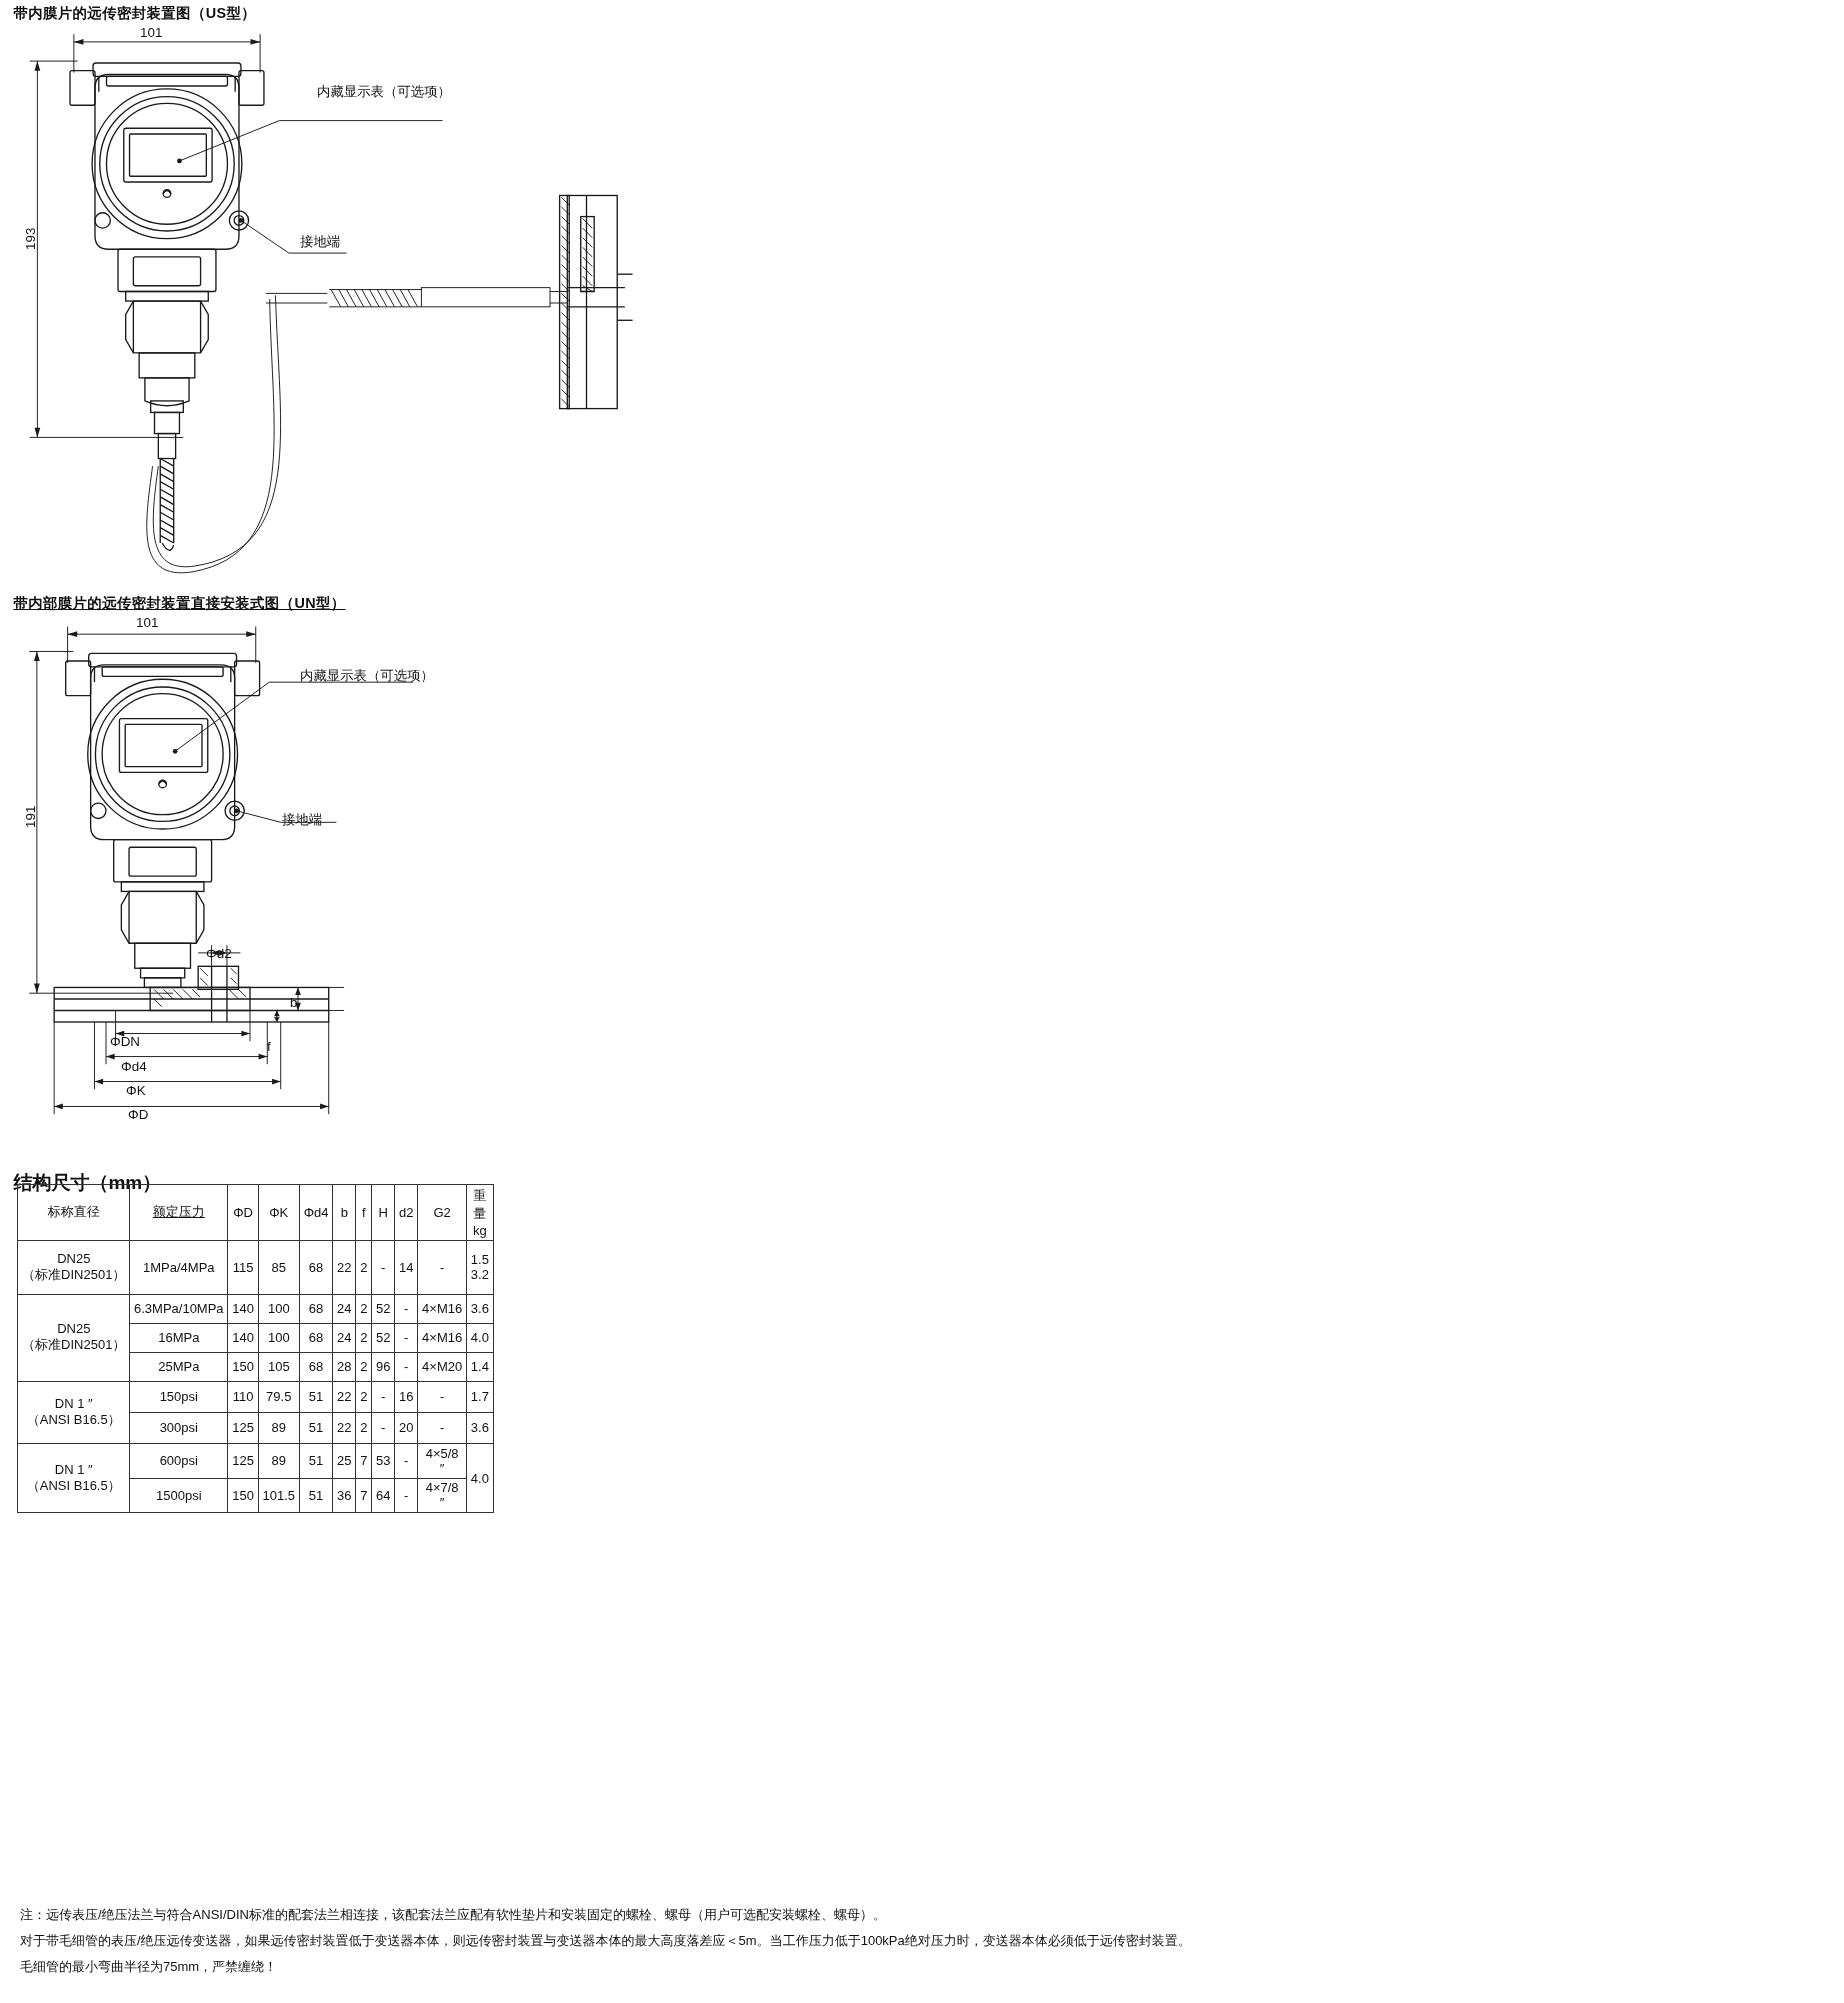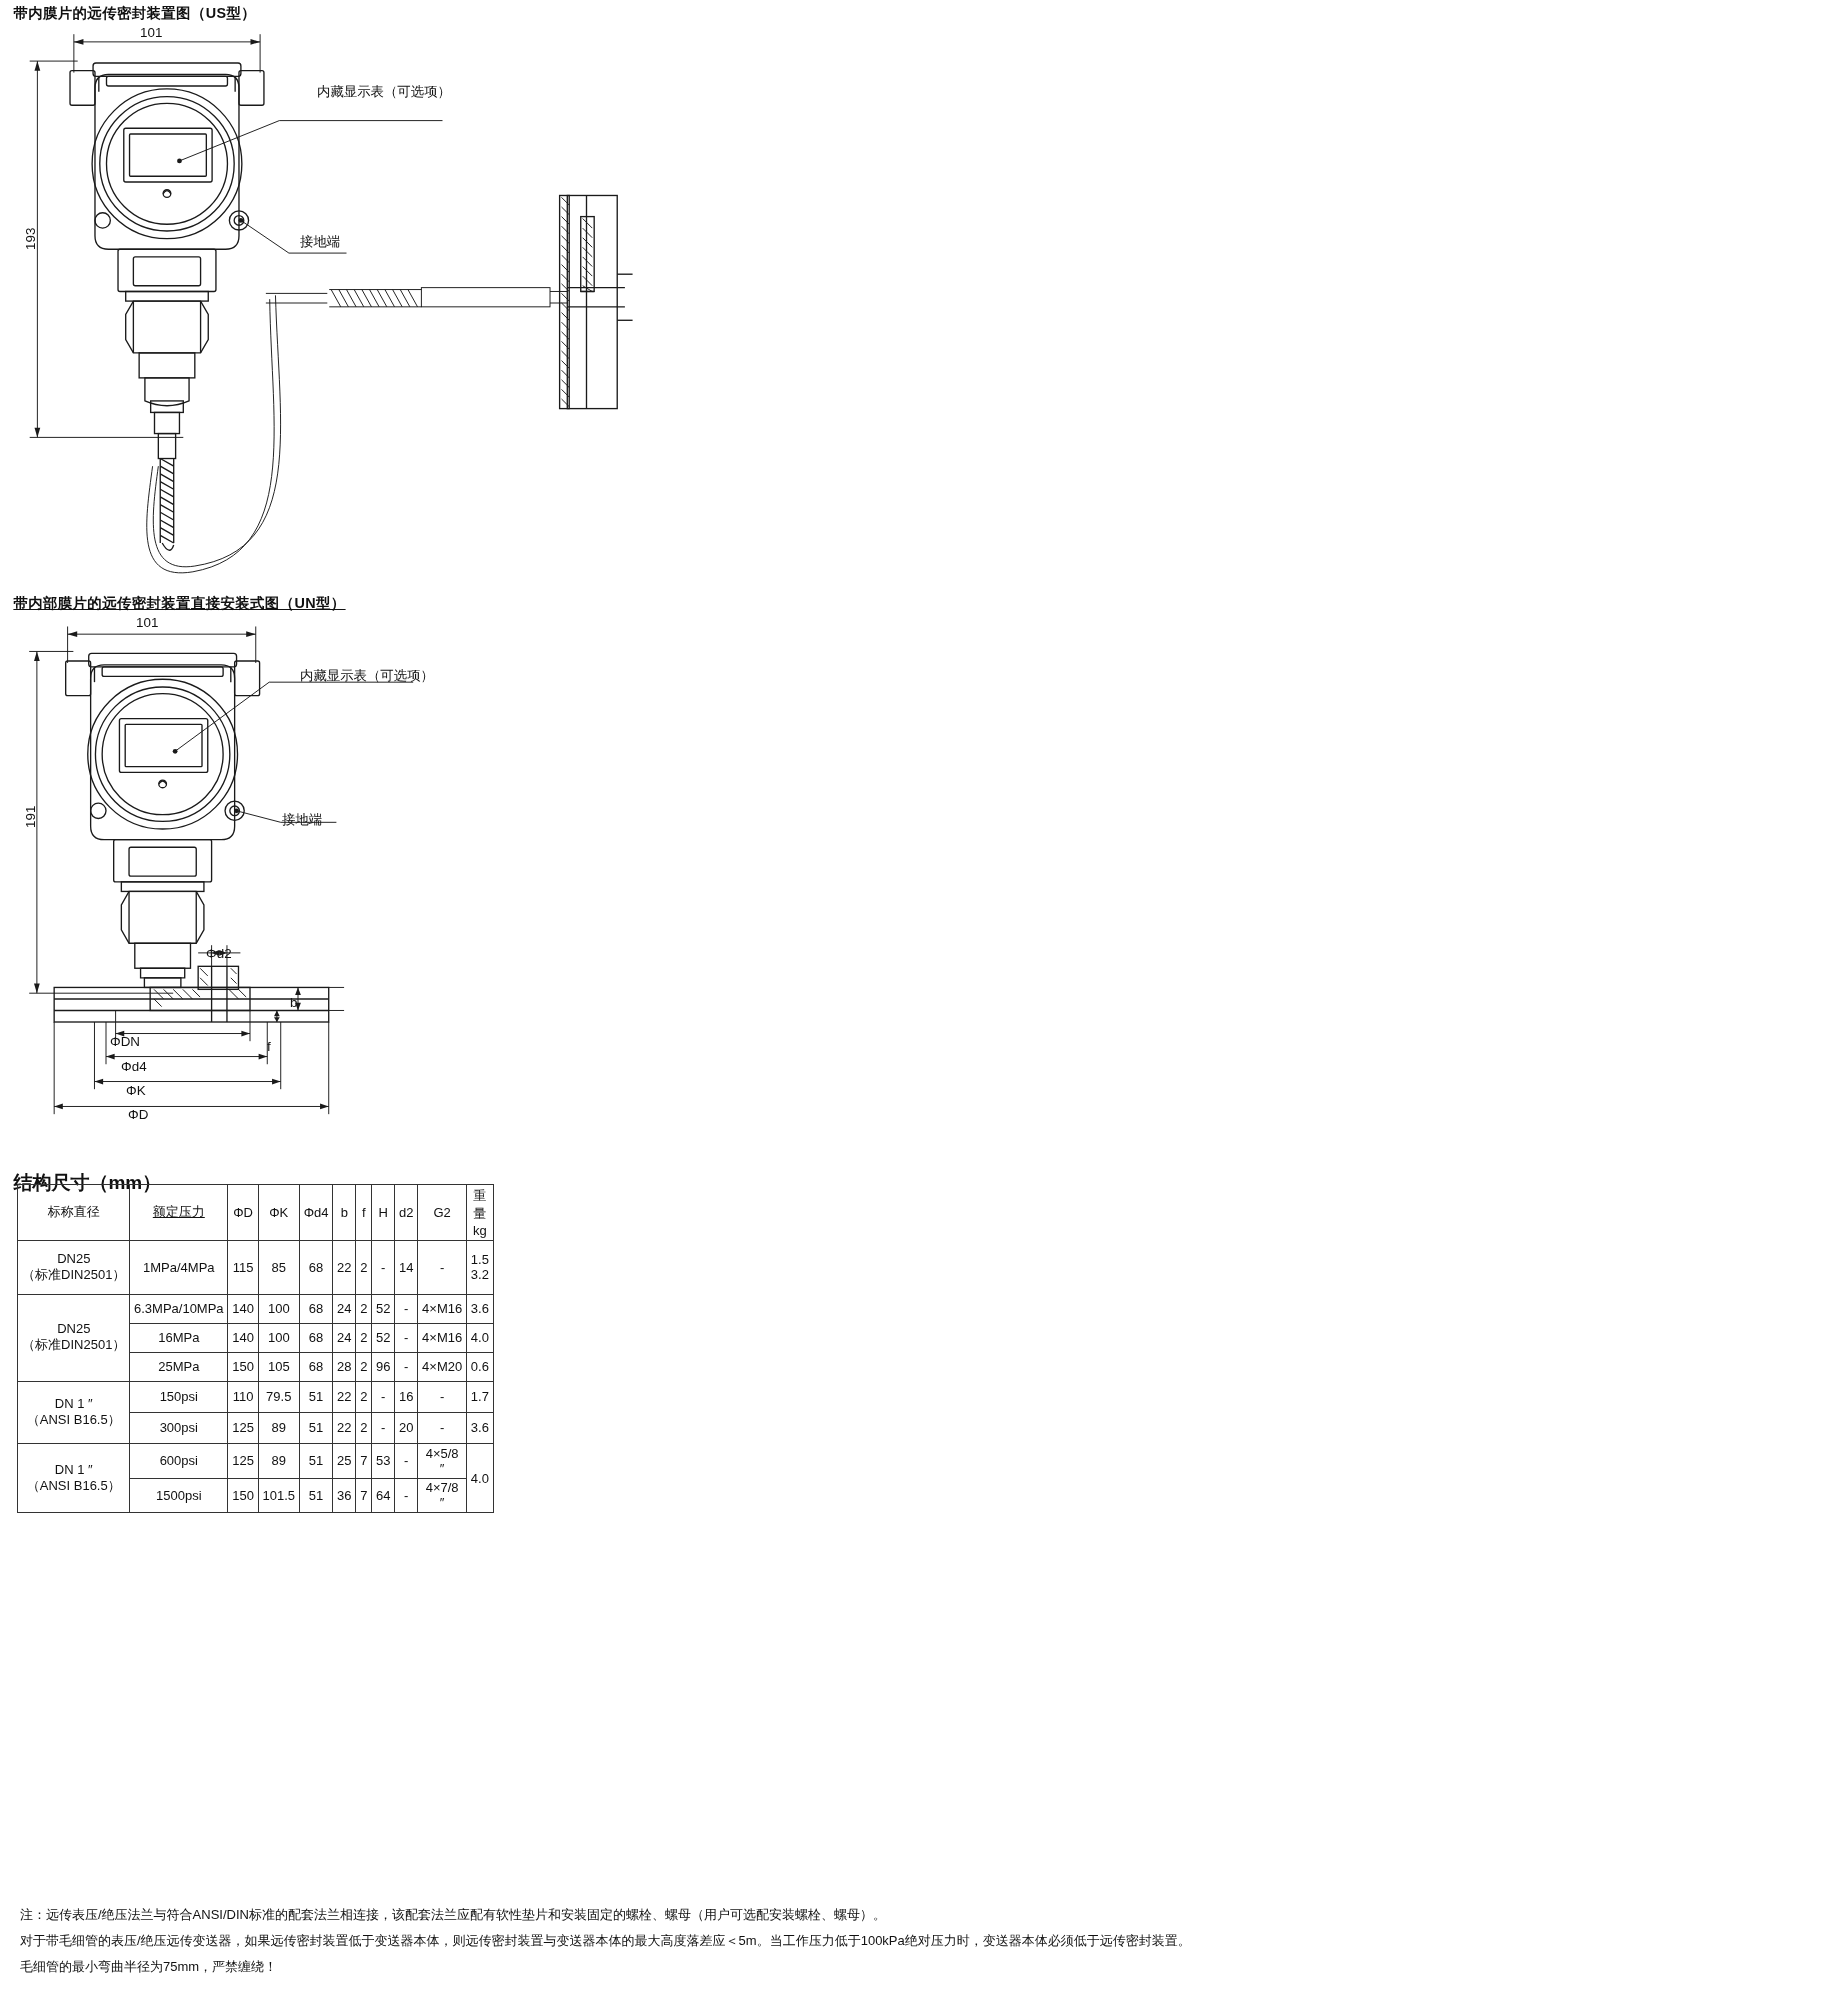--- a/index.html
+++ b/index.html
@@ -337,21 +337,21 @@
       <tr style="height:29px;">
         <td>25MPa</td>
         <td>150</td>
         <td>105</td>
         <td>68</td>
         <td>28</td>
         <td>2</td>
         <td>96</td>
         <td>-</td>
         <td>4×M20</td>
-        <td>0.6</td>
+        <td>1.4</td>
       </tr>
 
       <tr style="height:31px;">
         <td class="nd" rowspan="2">
           <div>DN 1 ″</div>
           <div>（ANSI B16.5）</div>
         </td>
         <td>150psi</td>
         <td>110</td>
         <td>79.5</td>

